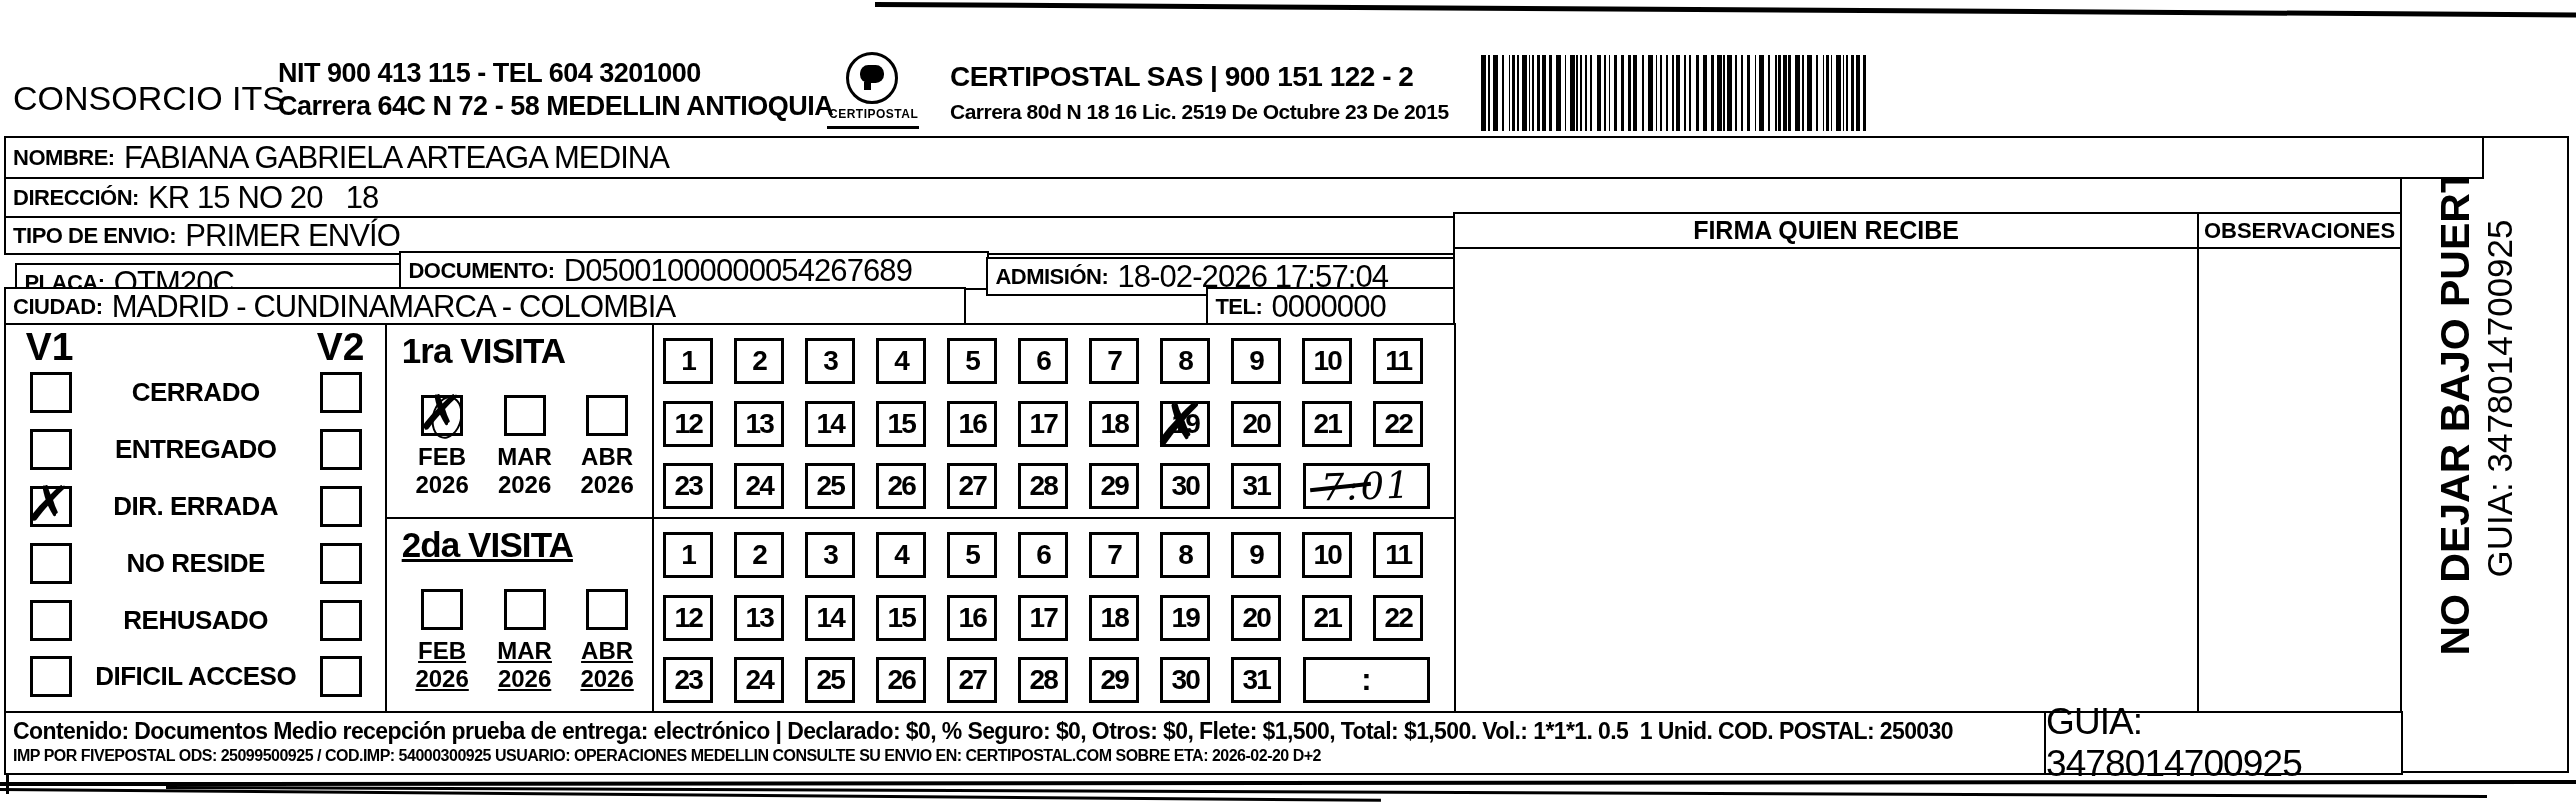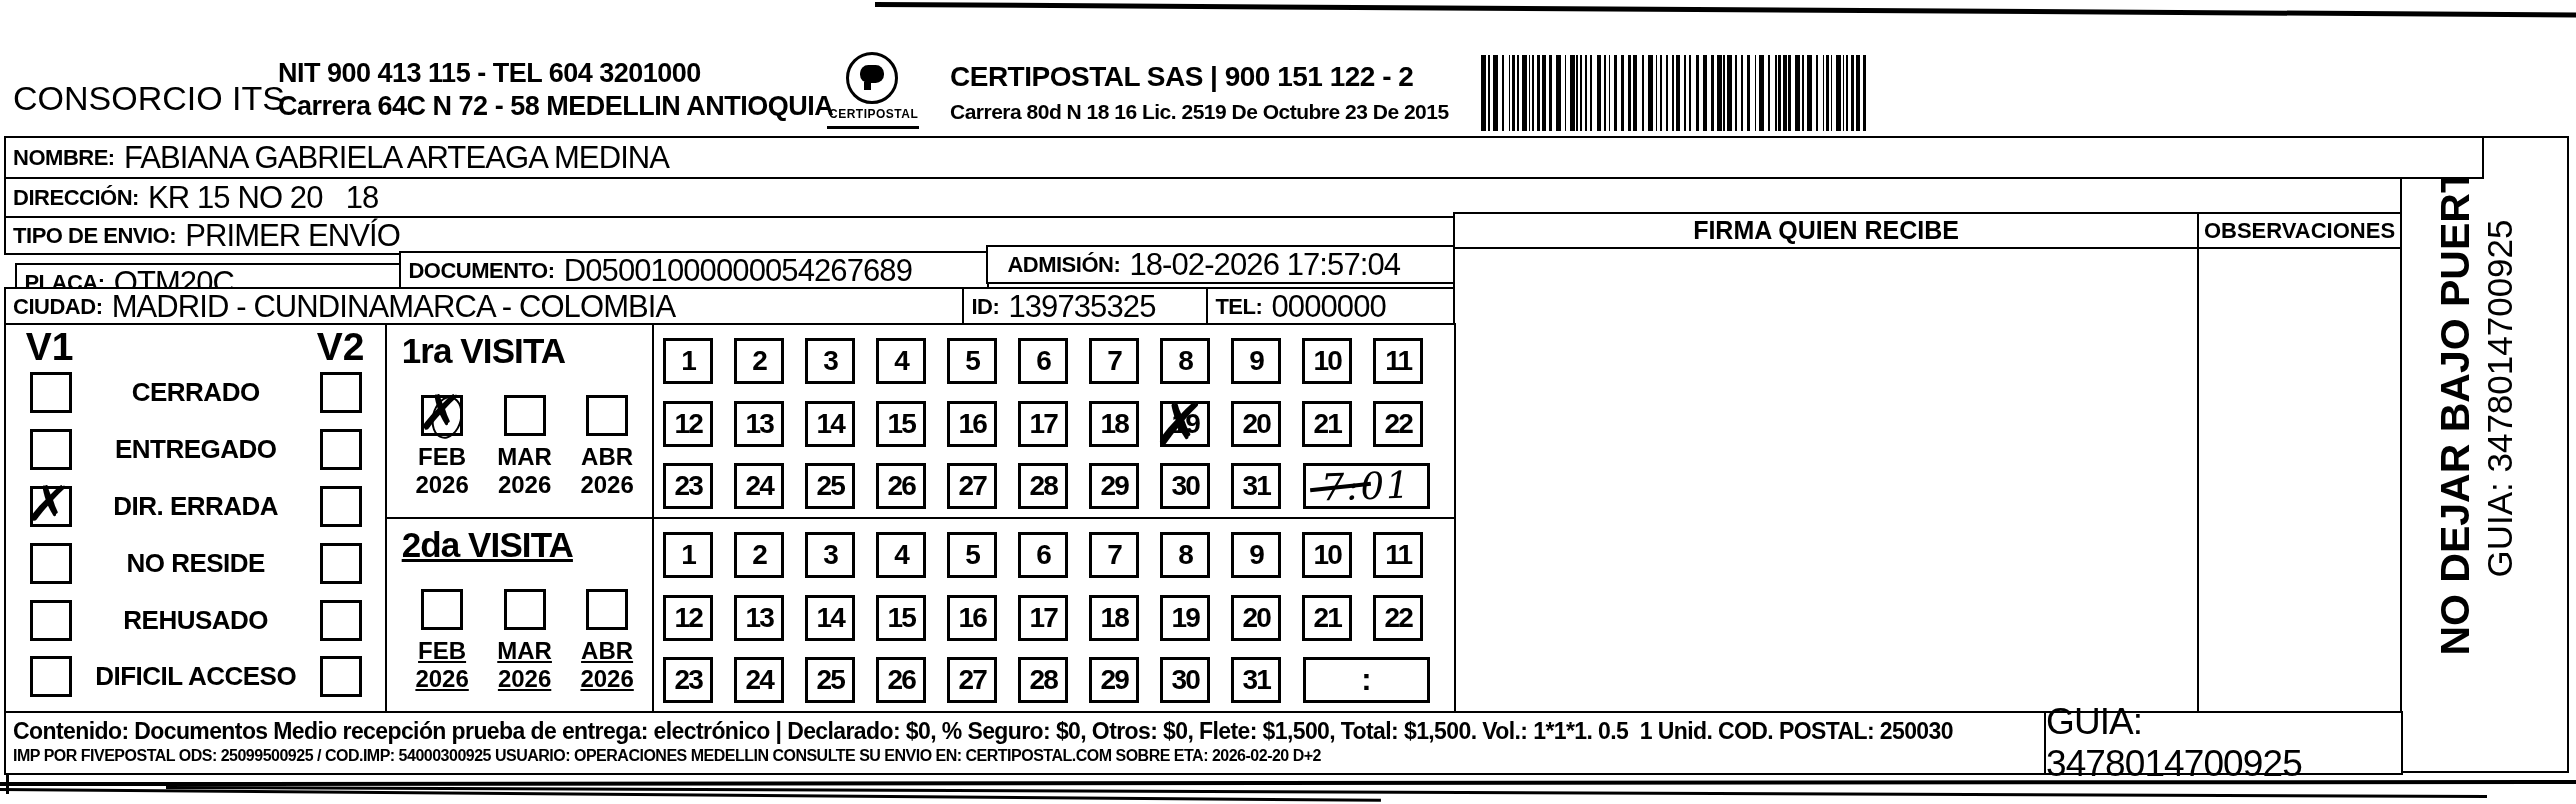--- a/index.html
+++ b/index.html
@@ -193,37 +193,31 @@
       <span class="lbl">PLACA:</span>
       <span class="val">OTM20C</span>
     </div>
   </div>
   <div class="box" style="left:399px;top:251px;width:590px;height:39px;">
     <div class="cellrow">
       <span class="lbl">DOCUMENTO:</span>
       <span class="val">D05001000000054267689</span>
     </div>
   </div>
-  <div class="box" style="left:986px;top:245px;width:470px;height:39px;padding-left:12px;">
+  <div class="box" style="left:986px;top:257px;width:470px;height:39px;">
     <div class="cellrow">
       <span class="lbl">ADMISIÓN:</span>
       <span class="val">18-02-2026 17:57:04</span>
     </div>
   </div>
 
   <div class="box" style="left:3.7px;top:287px;width:962px;height:39px;">
     <div class="cellrow">
       <span class="lbl">CIUDAD:</span>
       <span class="val">MADRID - CUNDINAMARCA - COLOMBIA</span>
-    </div>
-  </div>
-  <div class="box" style="left:962px;top:287px;width:247px;height:39px;">
-    <div class="cellrow">
-      <span class="lbl">ID:</span>
-      <span class="val">139735325</span>
     </div>
   </div>
   <div class="box" style="left:1206px;top:287px;width:250px;height:39px;">
     <div class="cellrow">
       <span class="lbl">TEL:</span>
       <span class="val">0000000</span>
     </div>
   </div>
 
   <div class="box" style="left:1453px;top:212px;width:746px;height:502px;">

